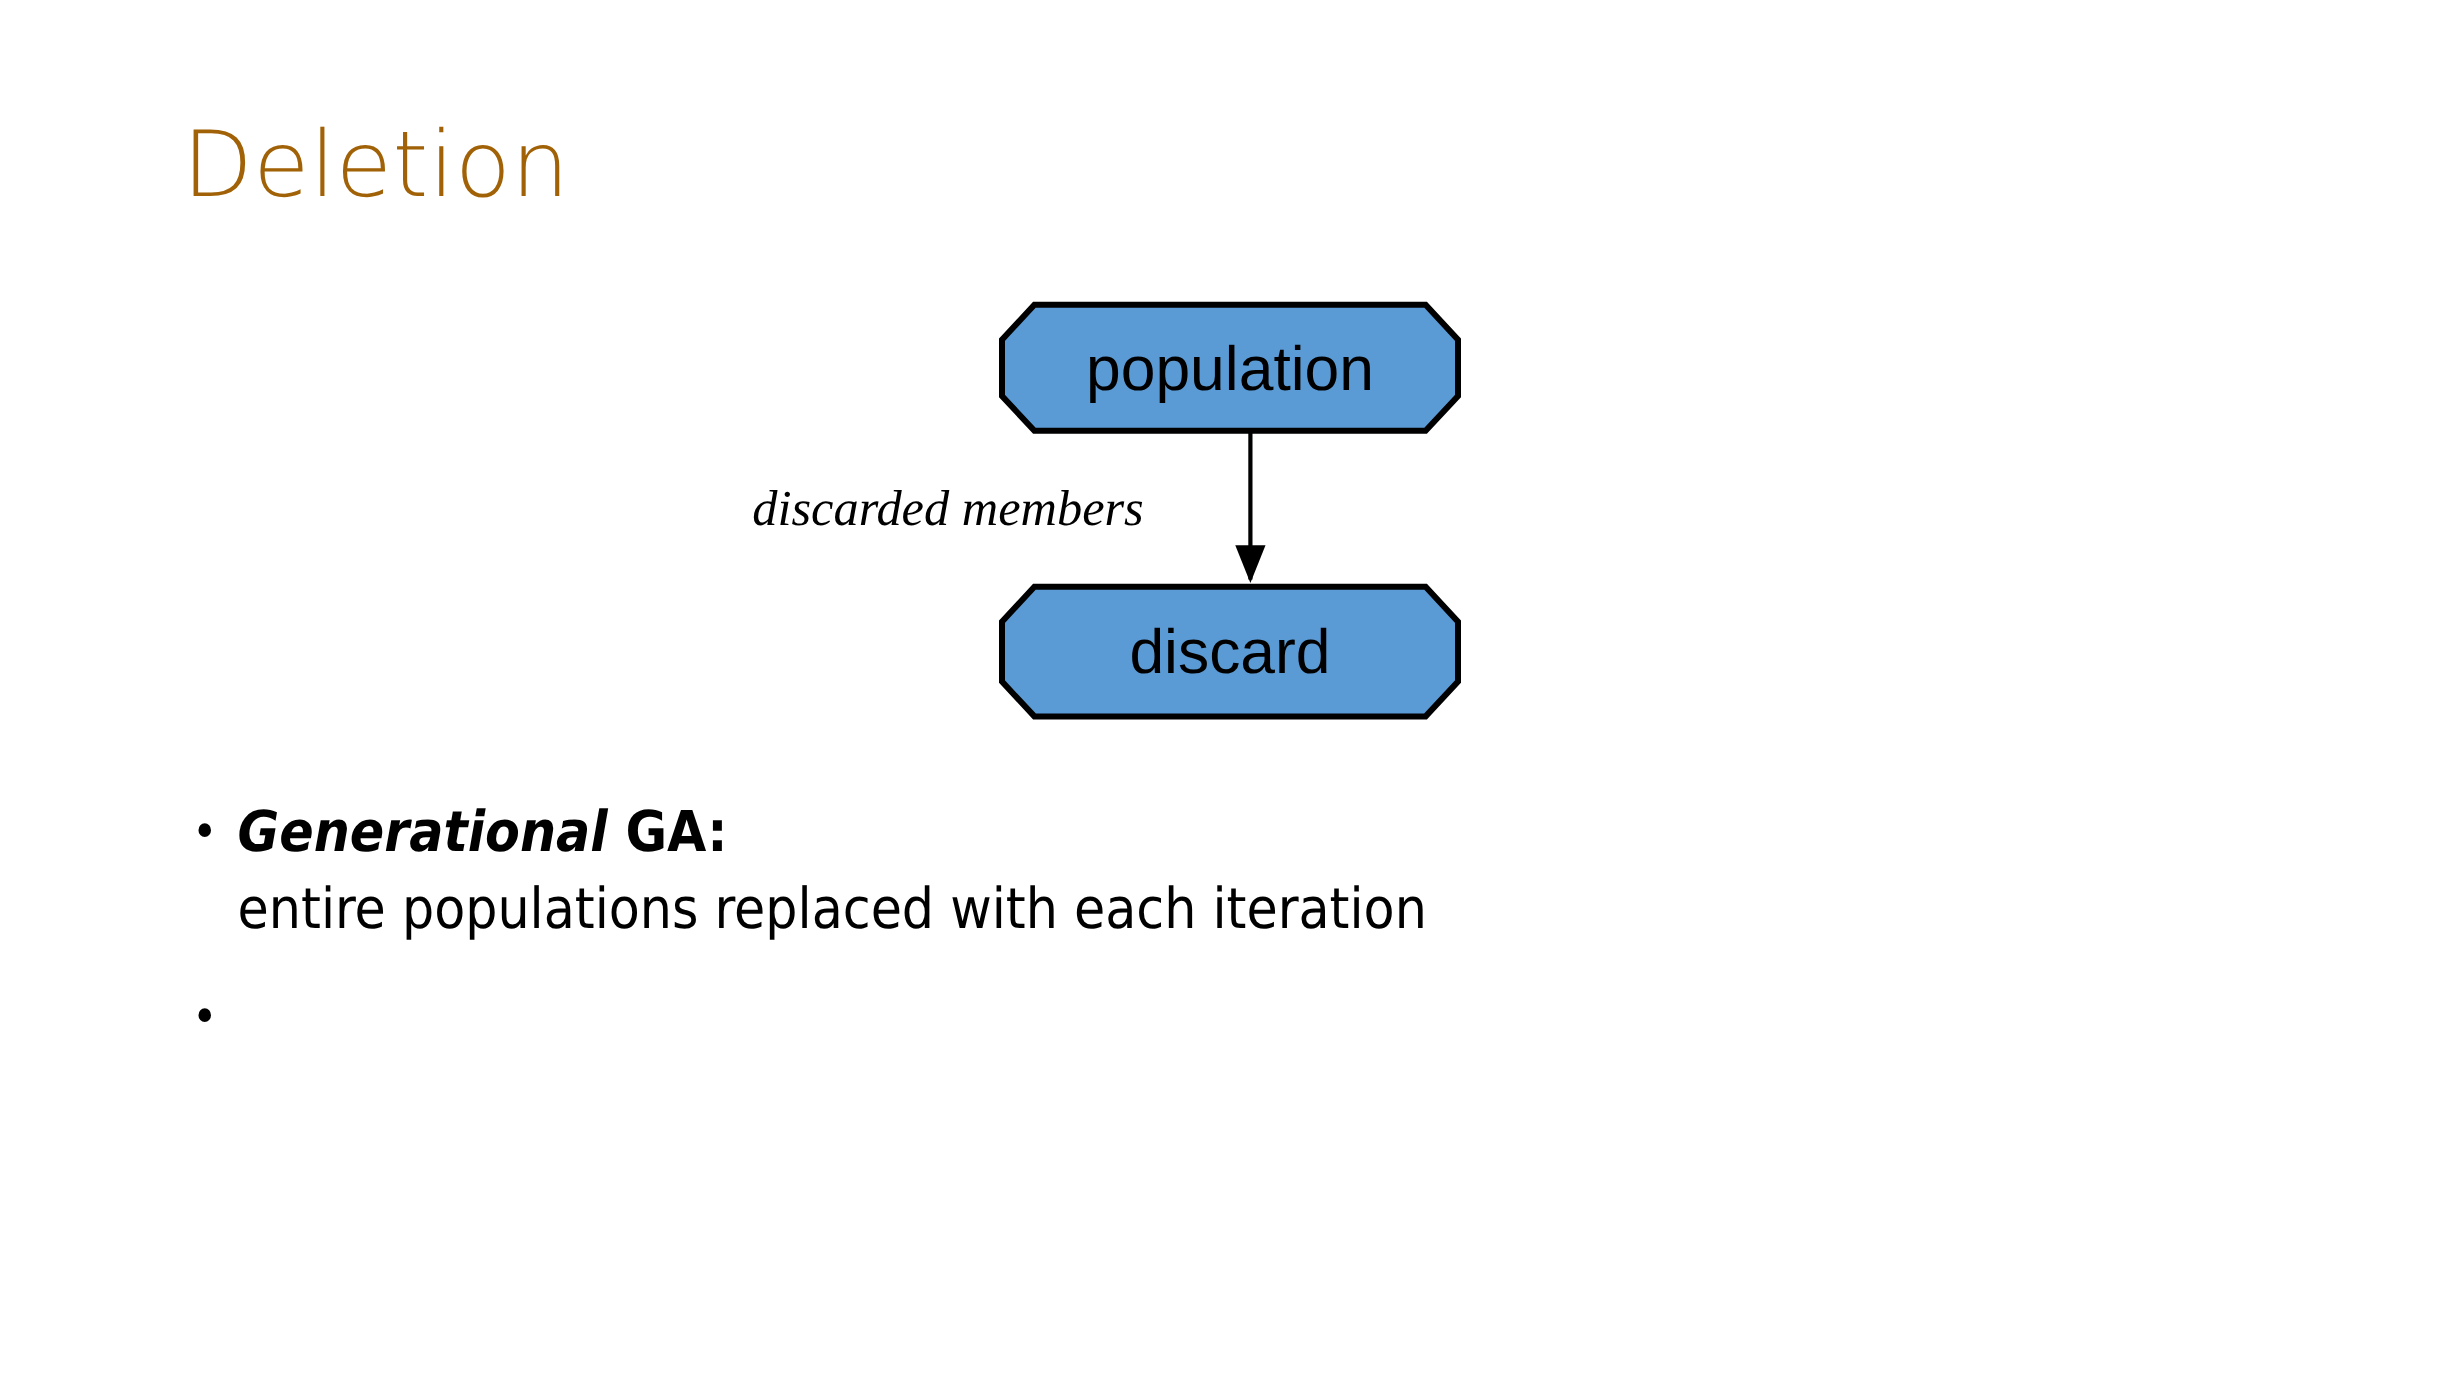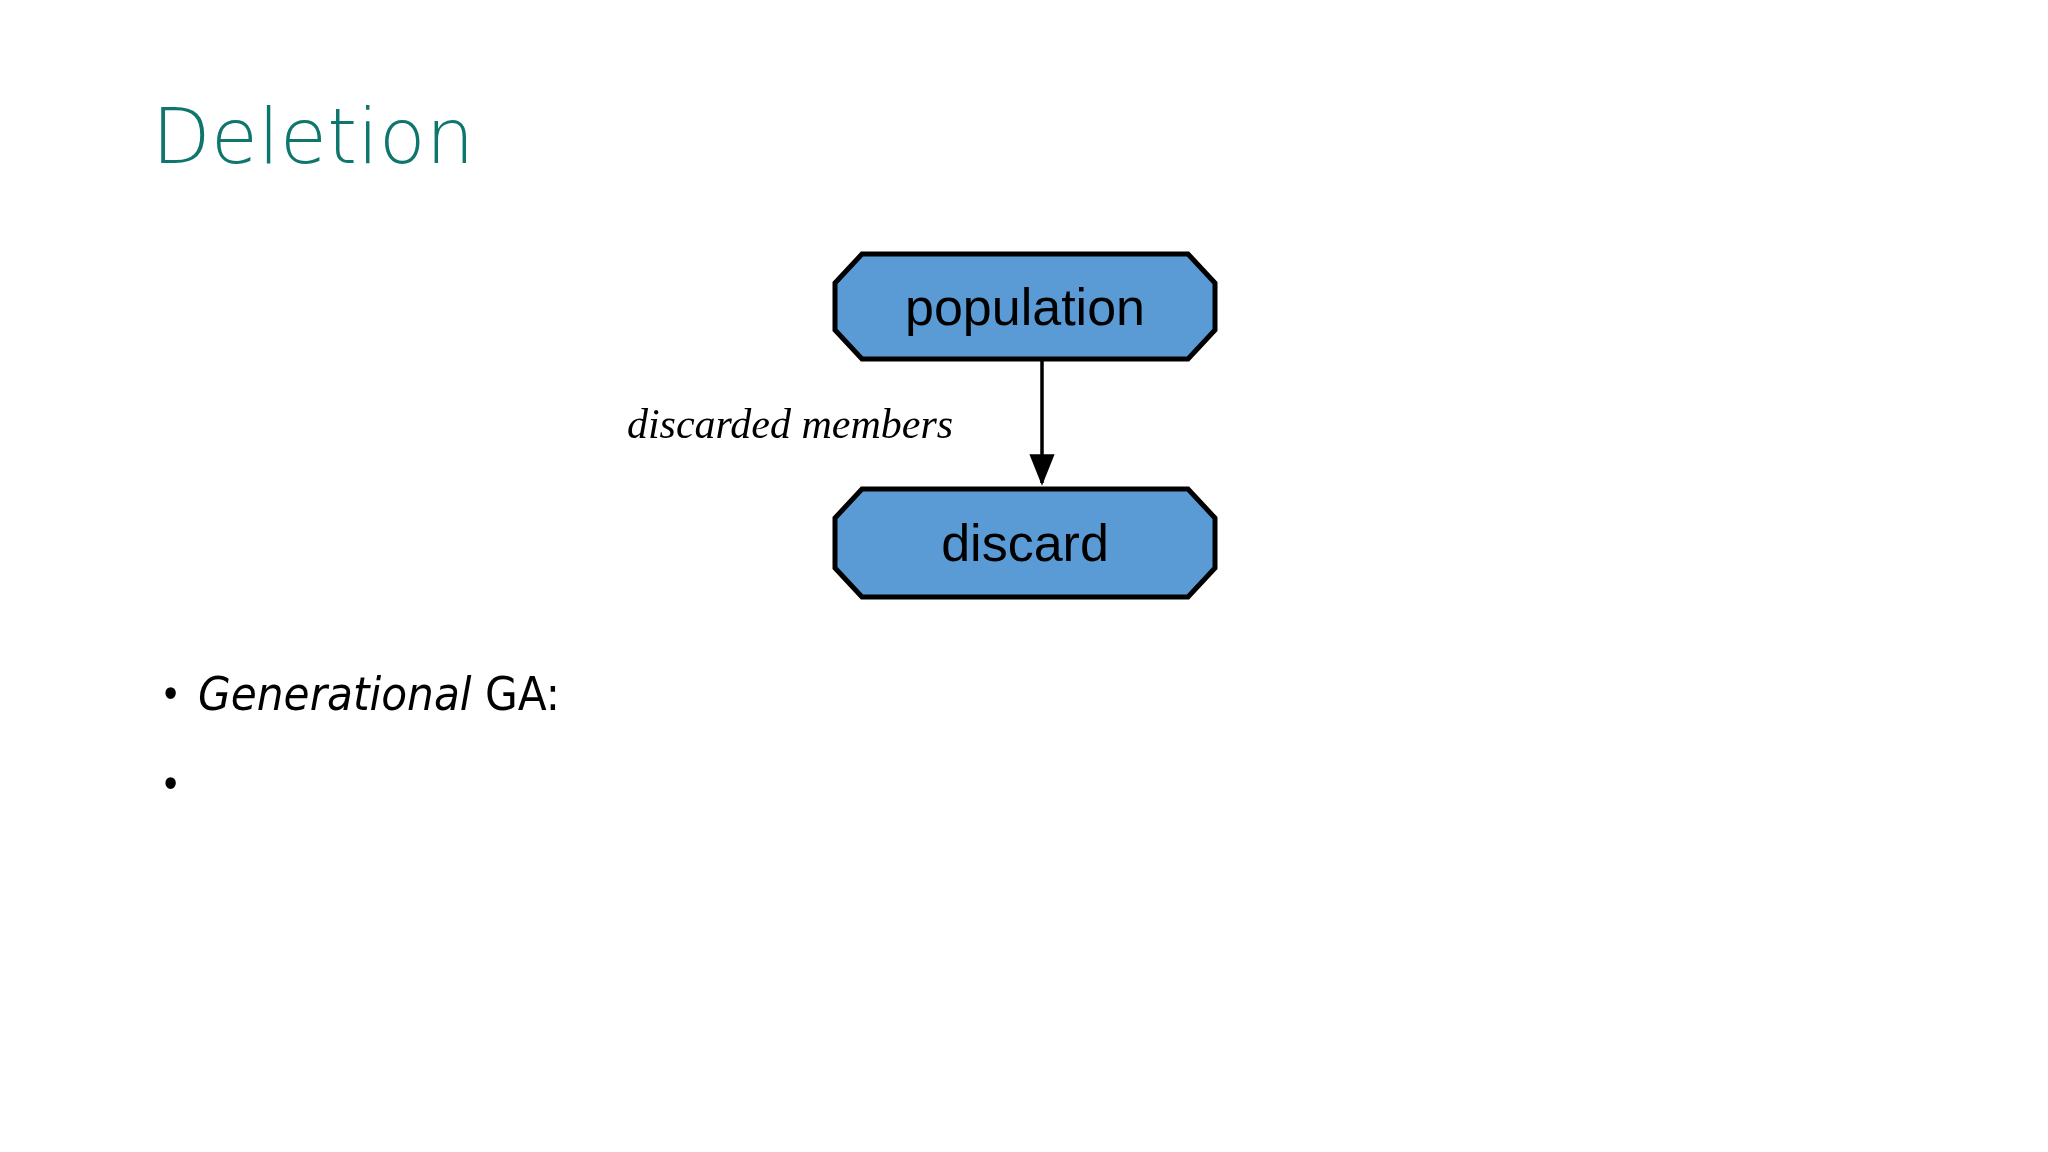--- a/index.html
+++ b/index.html
@@ -18,21 +18,21 @@
 
   
   #slide-title {
     position: absolute;
     left: 152px;
     top: 94px;
     font-family: "DejaVu Sans", sans-serif;
     font-weight: 300;
     font-size: 76px;
     line-height: 86px;
-    color: #0f766e;
+    color: #a16207;
     letter-spacing: 0.5px;
     white-space: nowrap;
   }
 
   
   #diagram {
     position: absolute;
     left: 0;
     top: 0;
     width: 2048px;
@@ -73,21 +73,21 @@
     line-height: 64px;
     color: #000000;
   }
   .bullet-dot {
     position: absolute;
     left: 10px;
     top: 0;
     font-size: 40px;
     line-height: 64px;
   }
-  .bullet-head { display: block; white-space: nowrap; }
+  .bullet-head { display: block; white-space: nowrap; font-weight: bold; }
   .bullet-head .em { font-style: italic; }
   .bullet-sub { display: block; white-space: nowrap; }
 </style>
 </head>
 <body>
 
 <div id="slide">
 
   <div id="slide-title">Deletion</div>
 
@@ -112,20 +112,21 @@
       <polygon points="862,489 1188,489 1215,518 1215,568 1188,597 862,597 835,568 835,518" fill="#5b9bd5" stroke="#000000" stroke-width="5" stroke-linejoin="miter"></polygon>
       <text class="node-label" x="1025" y="547">discard</text>
     </g>
   </svg>
 
   <div id="bullet-list">
 
     <div class="bullet-item">
       <span class="bullet-dot">•</span>
       <span class="bullet-head"><span class="em">Generational</span><span> GA:</span></span>
+      <span class="bullet-sub">entire populations replaced with each iteration</span>
     </div>
 
     <div class="bullet-item">
       <span class="bullet-dot">•</span>
     </div>
 
   </div>
 </div>
 
 </body></html>

